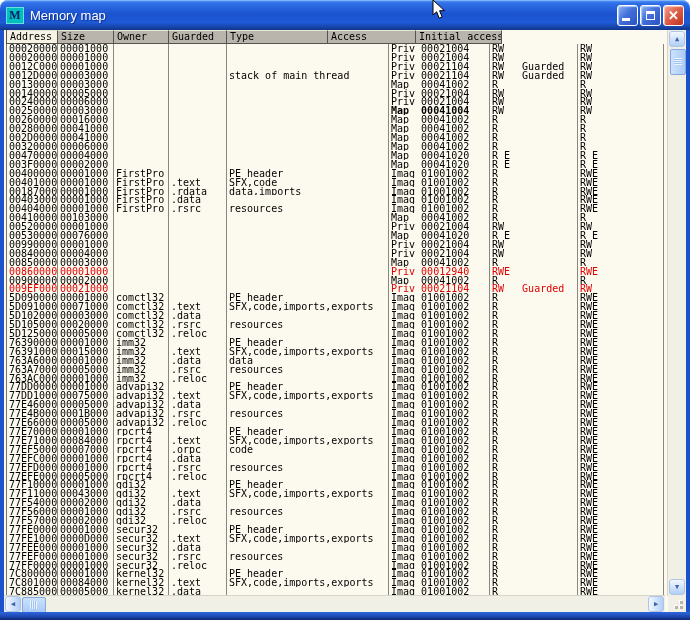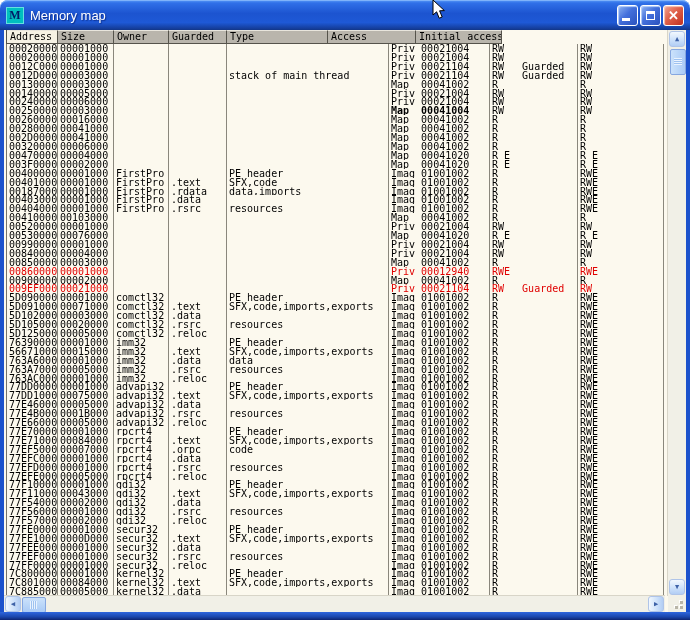--- a/index.html
+++ b/index.html
@@ -439,21 +439,21 @@
             <div class="tcell" style="width: 51px;">76390000</div>
             <div class="tcell" style="width: 56px;">00001000</div>
             <div class="tcell" style="width: 55px;">imm32</div>
             <div class="tcell" style="width: 58px;"></div>
             <div class="tcell" style="width: 162px;">PE header</div>
             <div class="tcell" style="width: 101px;">Imag 01001002</div>
             <div class="tcell" style="width: 88px;">R</div>
             <div class="tcell" style="width: 86px;">RWE</div>
           </div>
           <div class="trow">
-            <div class="tcell" style="width: 51px;">56671000</div>
+            <div class="tcell" style="width: 51px;">76391000</div>
             <div class="tcell" style="width: 56px;">00015000</div>
             <div class="tcell" style="width: 55px;">imm32</div>
             <div class="tcell" style="width: 58px;">.text</div>
             <div class="tcell" style="width: 162px;">SFX,code,imports,exports</div>
             <div class="tcell" style="width: 101px;">Imag 01001002</div>
             <div class="tcell" style="width: 88px;">R</div>
             <div class="tcell" style="width: 86px;">RWE</div>
           </div>
           <div class="trow">
             <div class="tcell" style="width: 51px;">763A6000</div>

